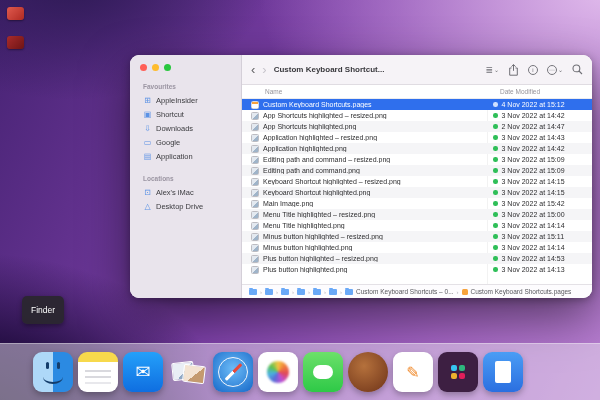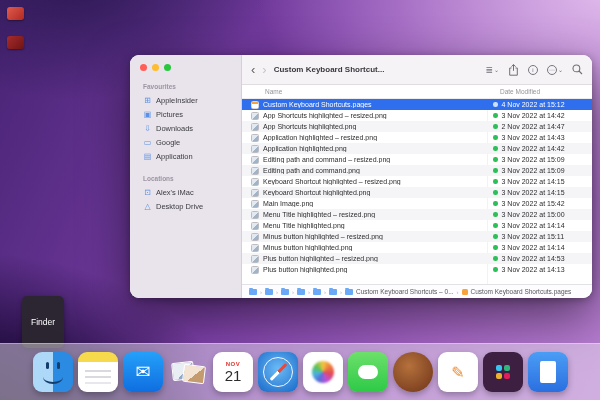--- a/index.html
+++ b/index.html
@@ -58,21 +58,21 @@
   .fdate{white-space:nowrap;}
 
   .pathbar{height:13px;flex:0 0 auto;border-top:1px solid #e4e1e6;background:#fdfcfe;display:flex;align-items:center;font-size:6.5px;color:#59595e;padding:0 7px;gap:3px;overflow:hidden;}
   .mf{width:8px;height:5.5px;background:#6aa9f7;border-radius:1px;position:relative;flex:0 0 auto;margin-top:1px;}
   .mf::before{content:"";position:absolute;top:-1.5px;left:0;width:3.5px;height:1.5px;background:#6aa9f7;border-radius:1px 1px 0 0;}
   .psep{color:#b3b0b8;font-size:6px;flex:0 0 auto;}
   .pcrumb{display:flex;align-items:center;gap:3px;white-space:nowrap;}
   .pagesq{width:6px;height:6px;border-radius:1.5px;background:#f7a33b;flex:0 0 auto;}
 
   
-  .tooltip{position:absolute;left:22px;top:296px;background:rgba(42,39,46,.93);color:#fff;font-size:8.5px;padding:21px 9px;border-radius:5px;box-shadow:0 2px 5px rgba(0,0,0,.4);}
+  .tooltip{position:absolute;left:22px;top:296px;background:rgba(42,39,46,.93);color:#fff;font-size:8.5px;padding:9px 9px;border-radius:5px;box-shadow:0 2px 5px rgba(0,0,0,.4);}
 
   
   .dock{position:absolute;left:0;right:0;bottom:0;height:57px;background:rgba(240,234,244,.45);
         border-top:1px solid rgba(255,255,255,.35);display:flex;align-items:center;gap:5px;padding-left:33px;box-sizing:border-box;}
   .dicon{width:40px;height:40px;border-radius:9px;position:relative;flex:0 0 auto;box-shadow:0 3px 6px rgba(0,0,0,.28);overflow:hidden;}
   .d-finder{background:linear-gradient(90deg,#aed8f8 0 50%,#2b8ae2 50% 100%);}
   .d-finder .smile{position:absolute;left:10px;top:18px;width:20px;height:12px;border-bottom:2.5px solid #143d6b;border-radius:50%;}
   .d-finder .eyes{position:absolute;left:13px;top:10px;width:3px;height:7px;background:#143d6b;border-radius:2px;box-shadow:11px 0 0 #143d6b;}
   .d-notes{background:linear-gradient(#f7d94c 0 10px,#ffffff 10px);}
   .d-notes .lines{position:absolute;left:7px;top:18px;width:26px;height:1.5px;background:#d9d9de;box-shadow:0 6px 0 #d9d9de,0 12px 0 #e8e8ec;}
@@ -117,21 +117,21 @@
     </div>
     <div class="ssec">Favourites</div>
     <div>
   <div class="sitem">
     <span class="sico">⊞</span>
     <span>AppleInsider</span>
   </div>
 
   <div class="sitem">
     <span class="sico">▣</span>
-    <span>Pictures</span>
+    <span>Shortcut</span>
   </div>
 
   <div class="sitem">
     <span class="sico">⇩</span>
     <span>Downloads</span>
   </div>
 
   <div class="sitem">
     <span class="sico">▭</span>
     <span>Google</span>
@@ -350,24 +350,20 @@
   <div class="dicon d-notes">
     <span class="lines"></span>
   </div>
   <div class="dicon d-mail">
     <span>✉</span>
   </div>
   <div class="dicon d-preview">
     <span class="ph1"></span>
     <span class="ph2"></span>
   </div>
-  <div class="dicon d-cal">
-    <span class="calmon">NOV</span>
-    <span class="calday">21</span>
-  </div>
   <div class="dicon d-safari">
     <span class="ring"></span>
     <span class="needle"></span>
   </div>
   <div class="dicon d-photos">
     <span class="flower"></span>
   </div>
   <div class="dicon d-msg">
     <span class="bub"></span>
   </div>

